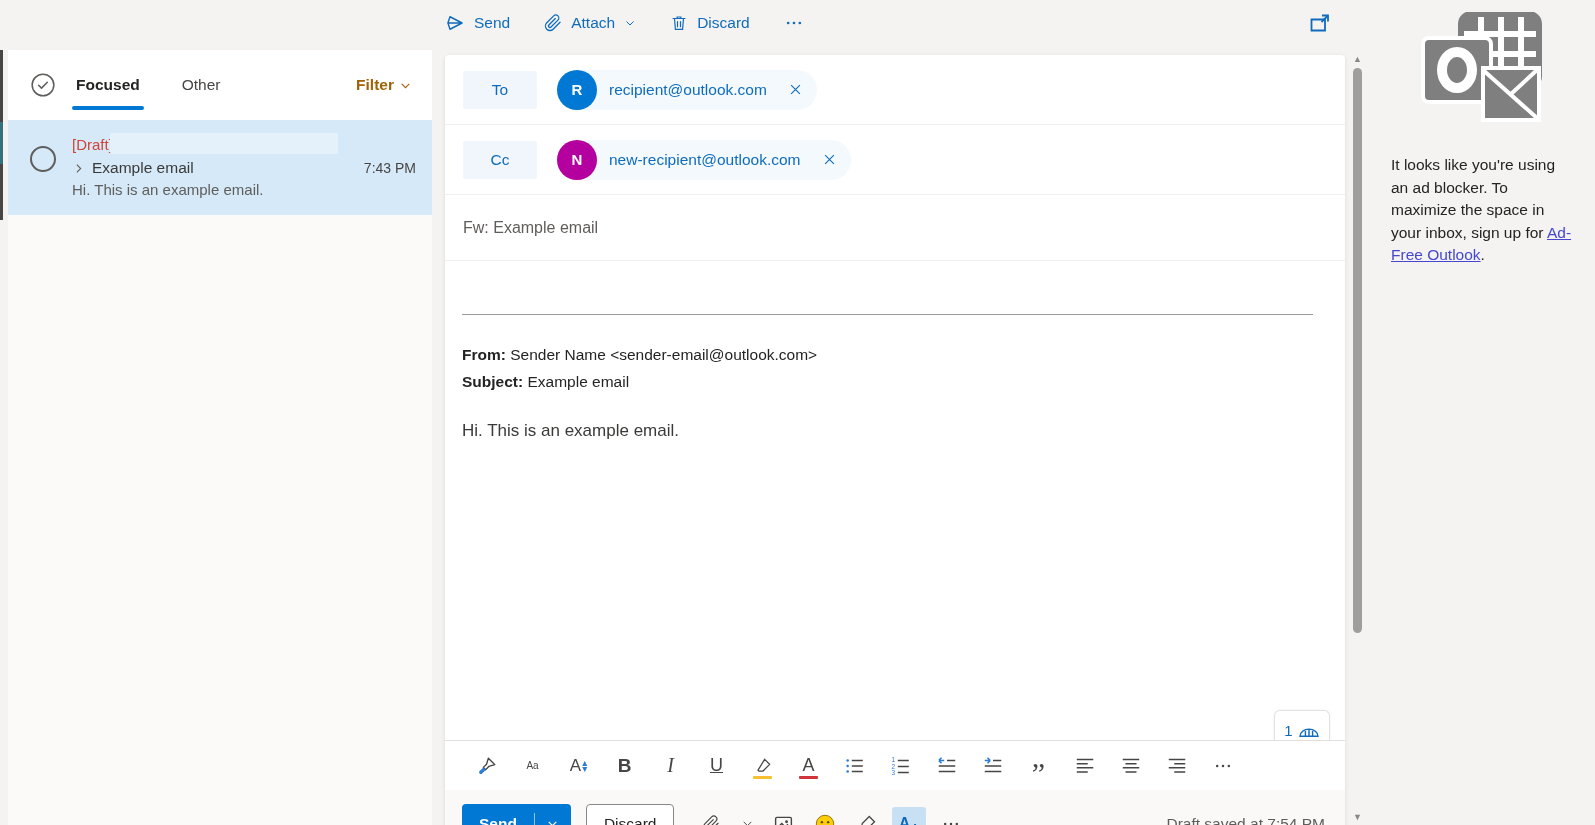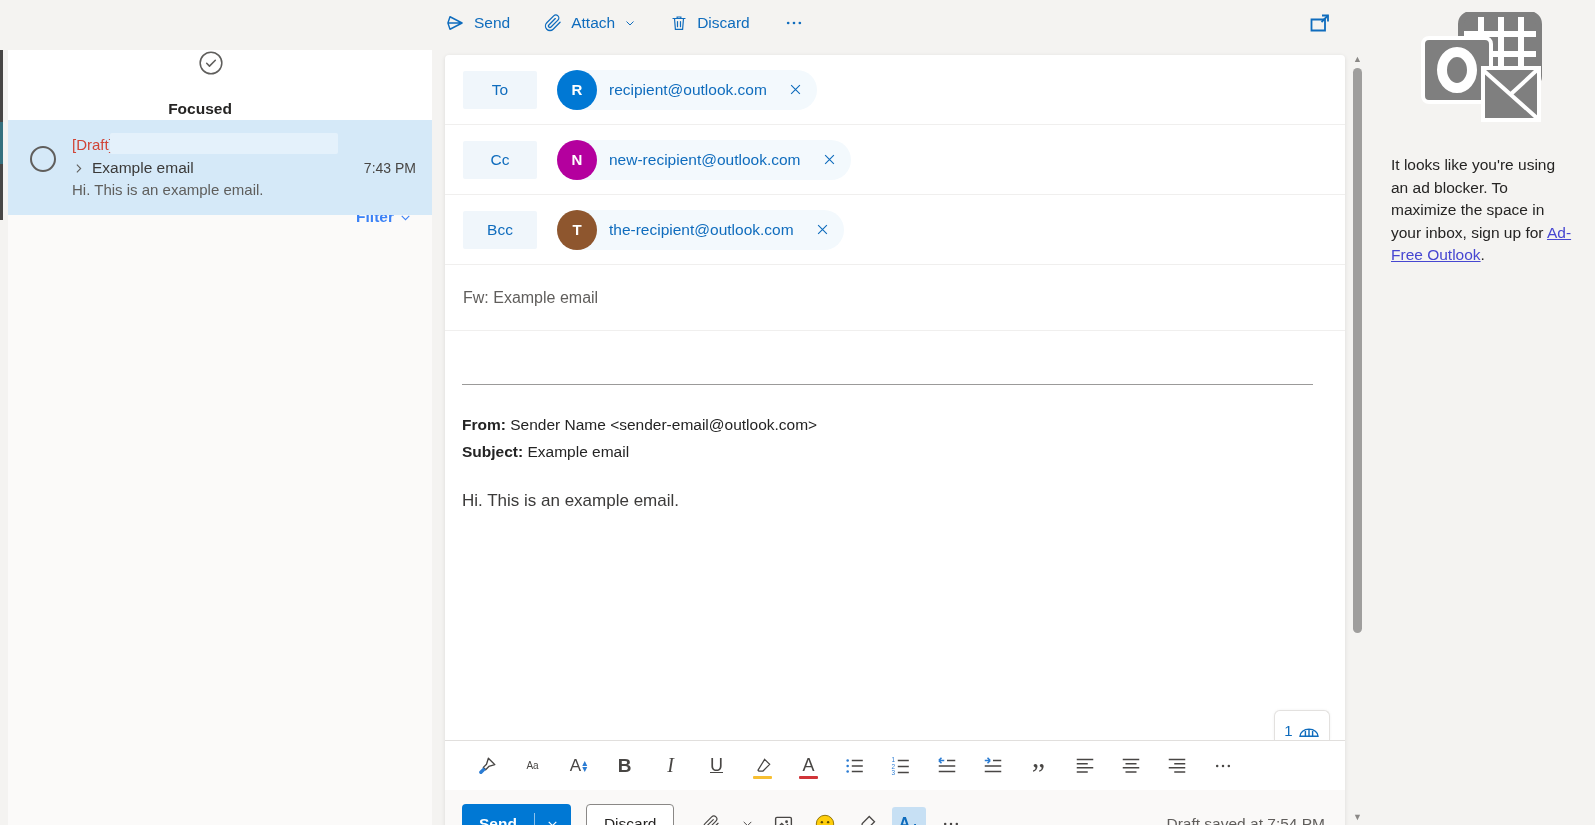--- a/index.html
+++ b/index.html
@@ -10,27 +10,27 @@
   .top-toolbar { position:absolute; left:445px; top:0; height:46px; display:flex; align-items:center; gap:34px; }
   .tt-item { display:flex; align-items:center; gap:9px; color:#0f6cbd; font-size:15.5px; cursor:pointer; }
   .tt-item svg { display:block; }
   .popout { position:absolute; left:1308px; top:11px; width:24px; height:24px; color:#0f6cbd; cursor:pointer; }
 
   
   .list-panel { position:absolute; left:8px; top:50px; width:424px; height:775px; background:#fbfaf9; }
   .left-edge-dark { position:absolute; left:0; top:50px; width:3px; height:170px; background:#474645; }
   .left-edge-teal { position:absolute; left:0; top:122px; width:3px; height:42px; background:#35707e; }
 
-  .list-header { height:70px; background:#fff; display:flex; align-items:center; padding:0 20px 0 22px; position:relative;flex-direction:column; }
+  .list-header { height:70px; background:#fff; display:flex; align-items:center; padding:0 20px 0 22px; position:relative; }
   .selall { width:26px; height:26px; color:#5f5e5c; margin-right:20px; cursor:pointer; }
   .tab { font-size:15.5px; margin-right:42px; cursor:pointer; position:relative; padding:24px 0; }
   .tab.active { font-weight:bold; color:#252423; }
   .tab.other { color:#484644;text-align:center; }
   .tab.active .underline { position:absolute; left:-4px; right:-4px; bottom:8px; height:4px; background:#0078d4; border-radius:2px; }
-  .filter { margin-left:auto; color:#3b82f6; font-size:15.5px; font-weight:bold; display:flex; align-items:center; gap:5px; cursor:pointer; }
+  .filter { margin-left:auto; color:#a16207; font-size:15.5px; font-weight:bold; display:flex; align-items:center; gap:5px; cursor:pointer; }
 
   .mail-item { height:95px; background:#d5e9f8; position:relative; display:flex; padding:12px 16px 0 16px; cursor:pointer; }
   .radio { width:26px; height:26px; border:2px solid #605e5c; border-radius:50%; background:transparent; margin:14px 16px 0 6px; flex:none; cursor:pointer; }
   .mi-body { flex:1; min-width:0; padding-top:2px; }
   .mi-draft { color:#d04437; font-size:15px; line-height:22px; }
   .mi-blur { position:absolute; left:102px; top:13px; width:228px; height:21px; background:#e4f1fb; border-radius:2px; }
   .mi-subjrow { display:flex; align-items:center; margin-top:3px; }
   .mi-chev { color:#605e5c; margin-right:7px; display:flex; }
   .mi-subject { font-size:15.5px; color:#3b3a39; flex:1; }
   .mi-time { font-size:14px; color:#484644; margin-left:8px; }
@@ -217,32 +217,20 @@
       <span class="avatar" style="background-color: rgb(180, 0, 158);">N</span>
       <span class="pill-mail">new-recipient@outlook.com</span>
       <span class="pill-x">
         <svg width="15" height="15" viewBox="0 0 24 24" fill="none" stroke="currentColor" stroke-width="1.8">
             <path d="M5 5l14 14M19 5L5 19"></path>
           </svg>
       </span>
     </div>
   </div>
 
-  <div class="rcpt-row">
-    <button class="fld-btn">Bcc</button>
-    <div class="pill">
-      <span class="avatar" style="background-color: rgb(142, 86, 46);">T</span>
-      <span class="pill-mail">the-recipient@outlook.com</span>
-      <span class="pill-x">
-        <svg width="15" height="15" viewBox="0 0 24 24" fill="none" stroke="currentColor" stroke-width="1.8">
-            <path d="M5 5l14 14M19 5L5 19"></path>
-          </svg>
-      </span>
-    </div>
-  </div>
 
   <div class="subj-row">
     <span>Fw: Example email</span>
   </div>
 
   <div class="body-area">
     <hr class="divider">
     <div class="qhdrs">
       <div><b>From:</b><span> Sender Name &lt;sender-email@outlook.com&gt;</span></div>
       <div><b>Subject:</b><span> Example email</span></div>

